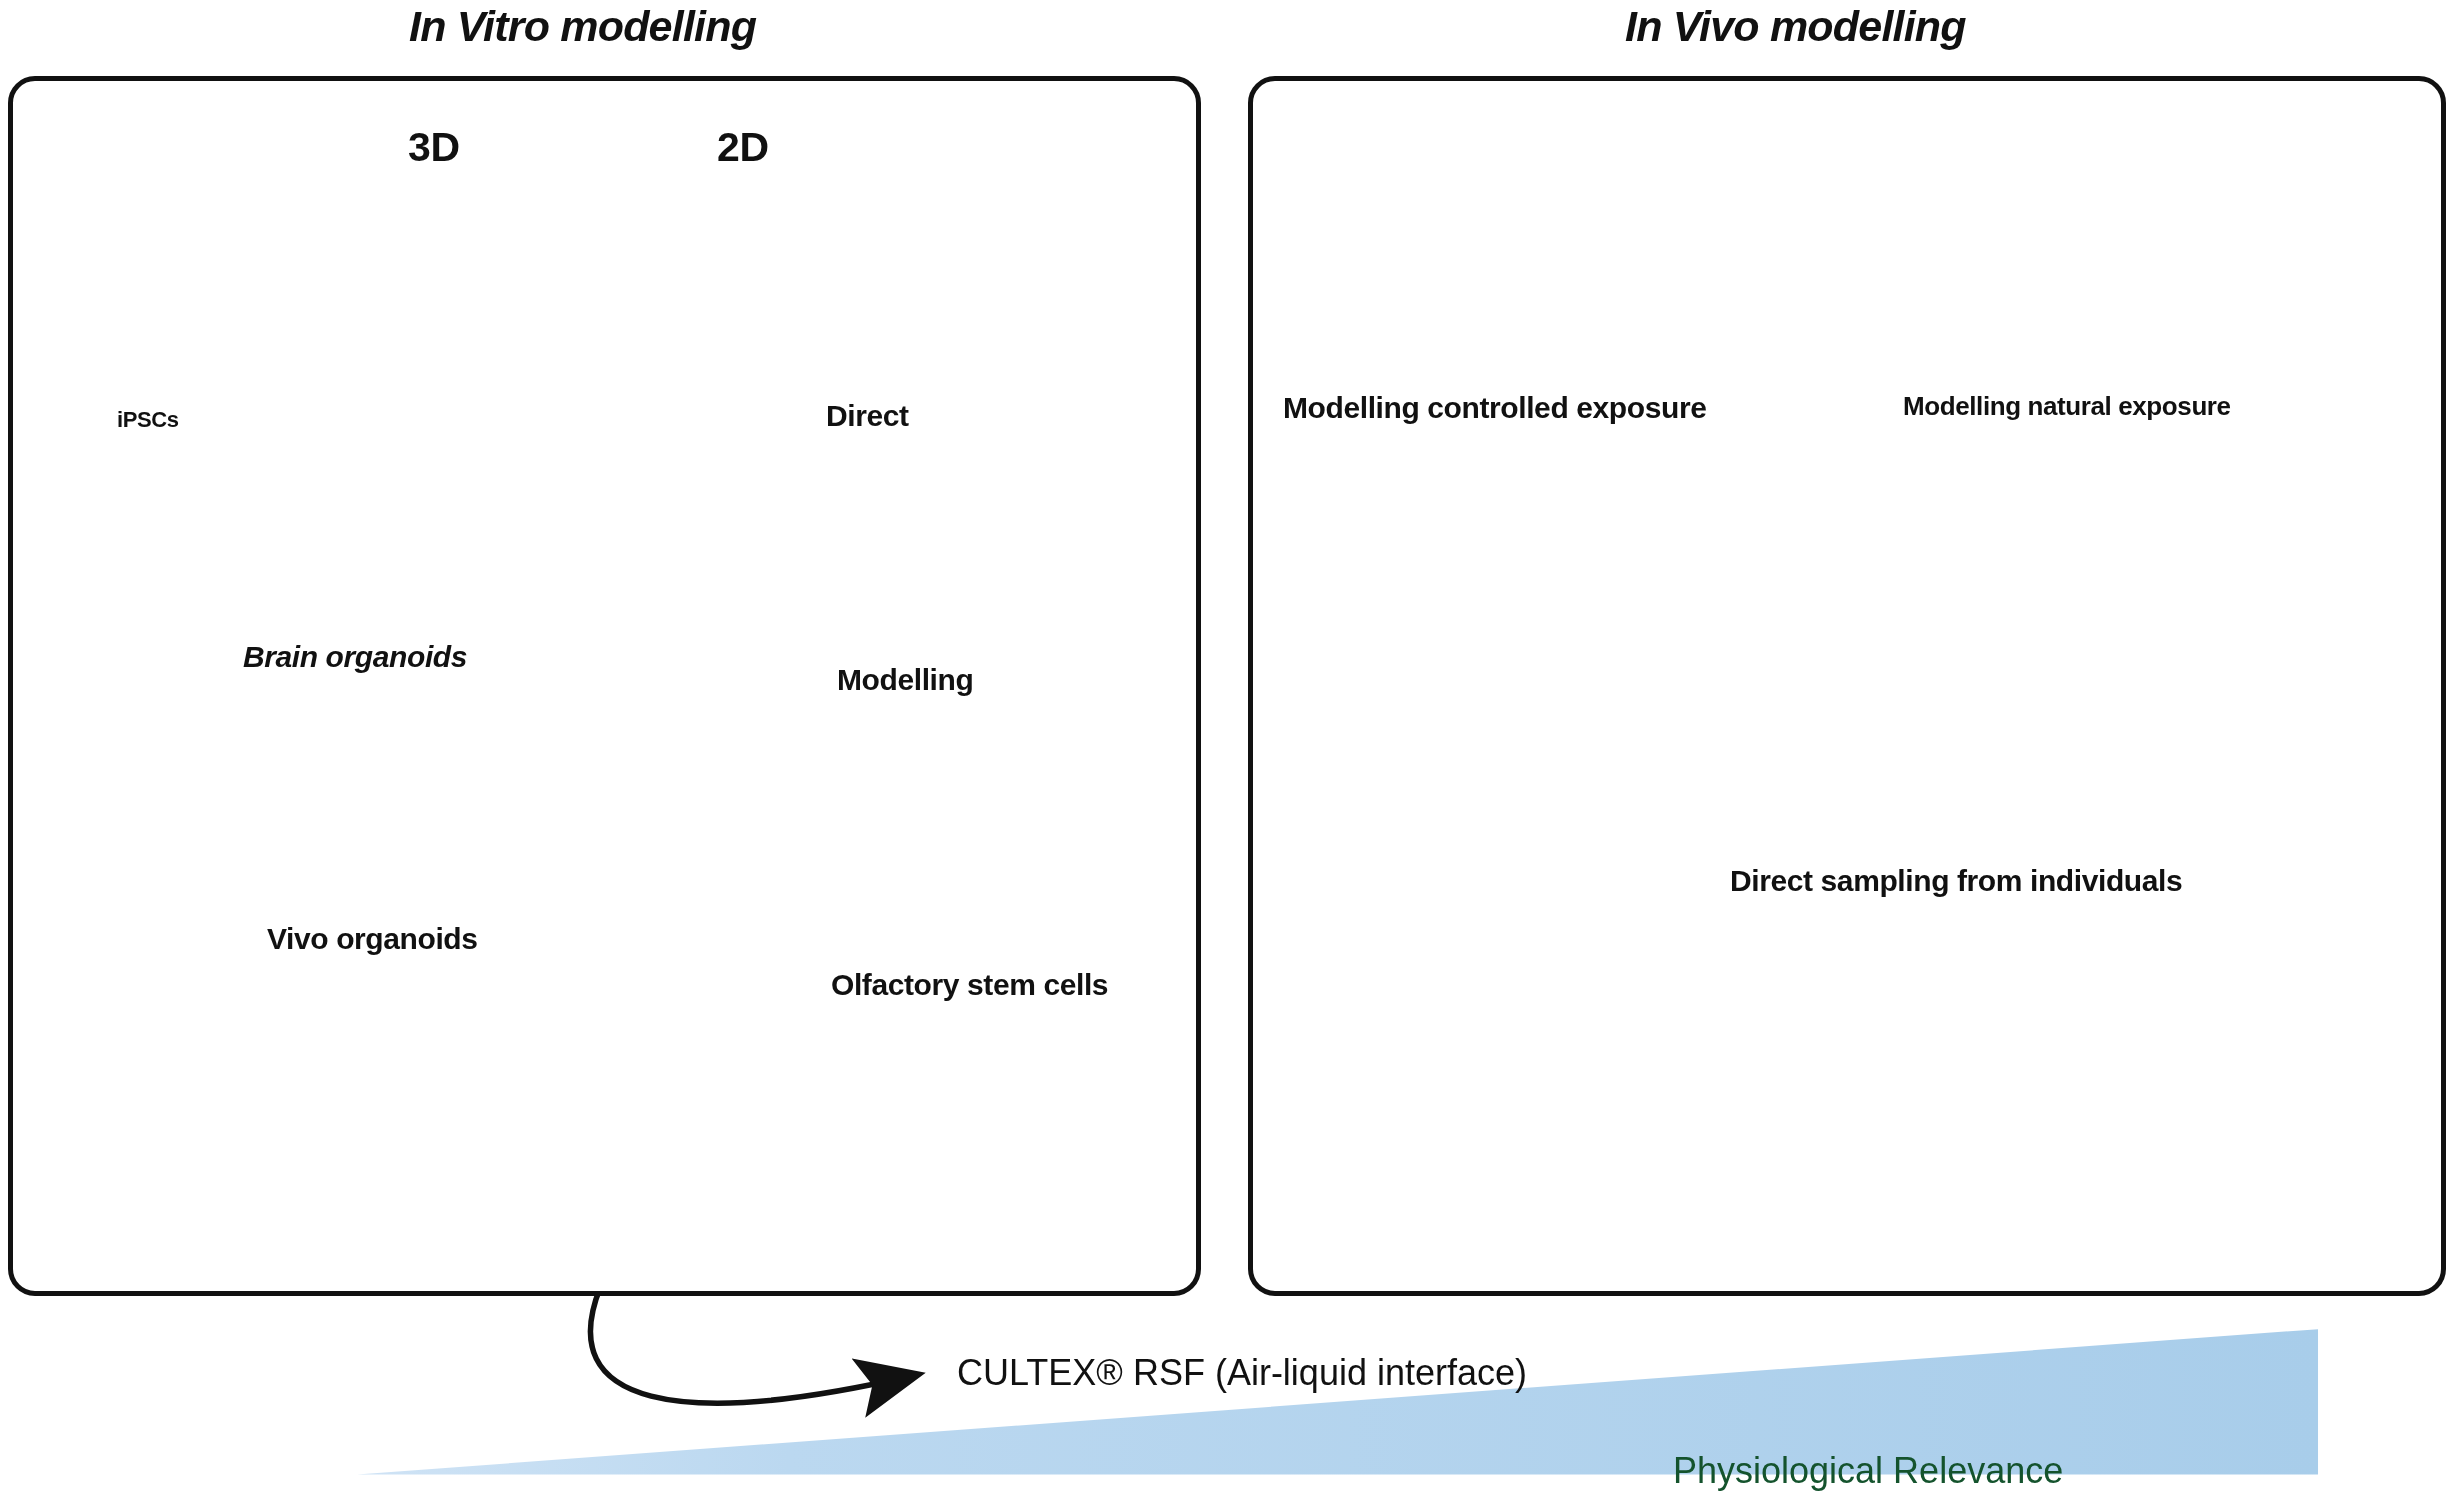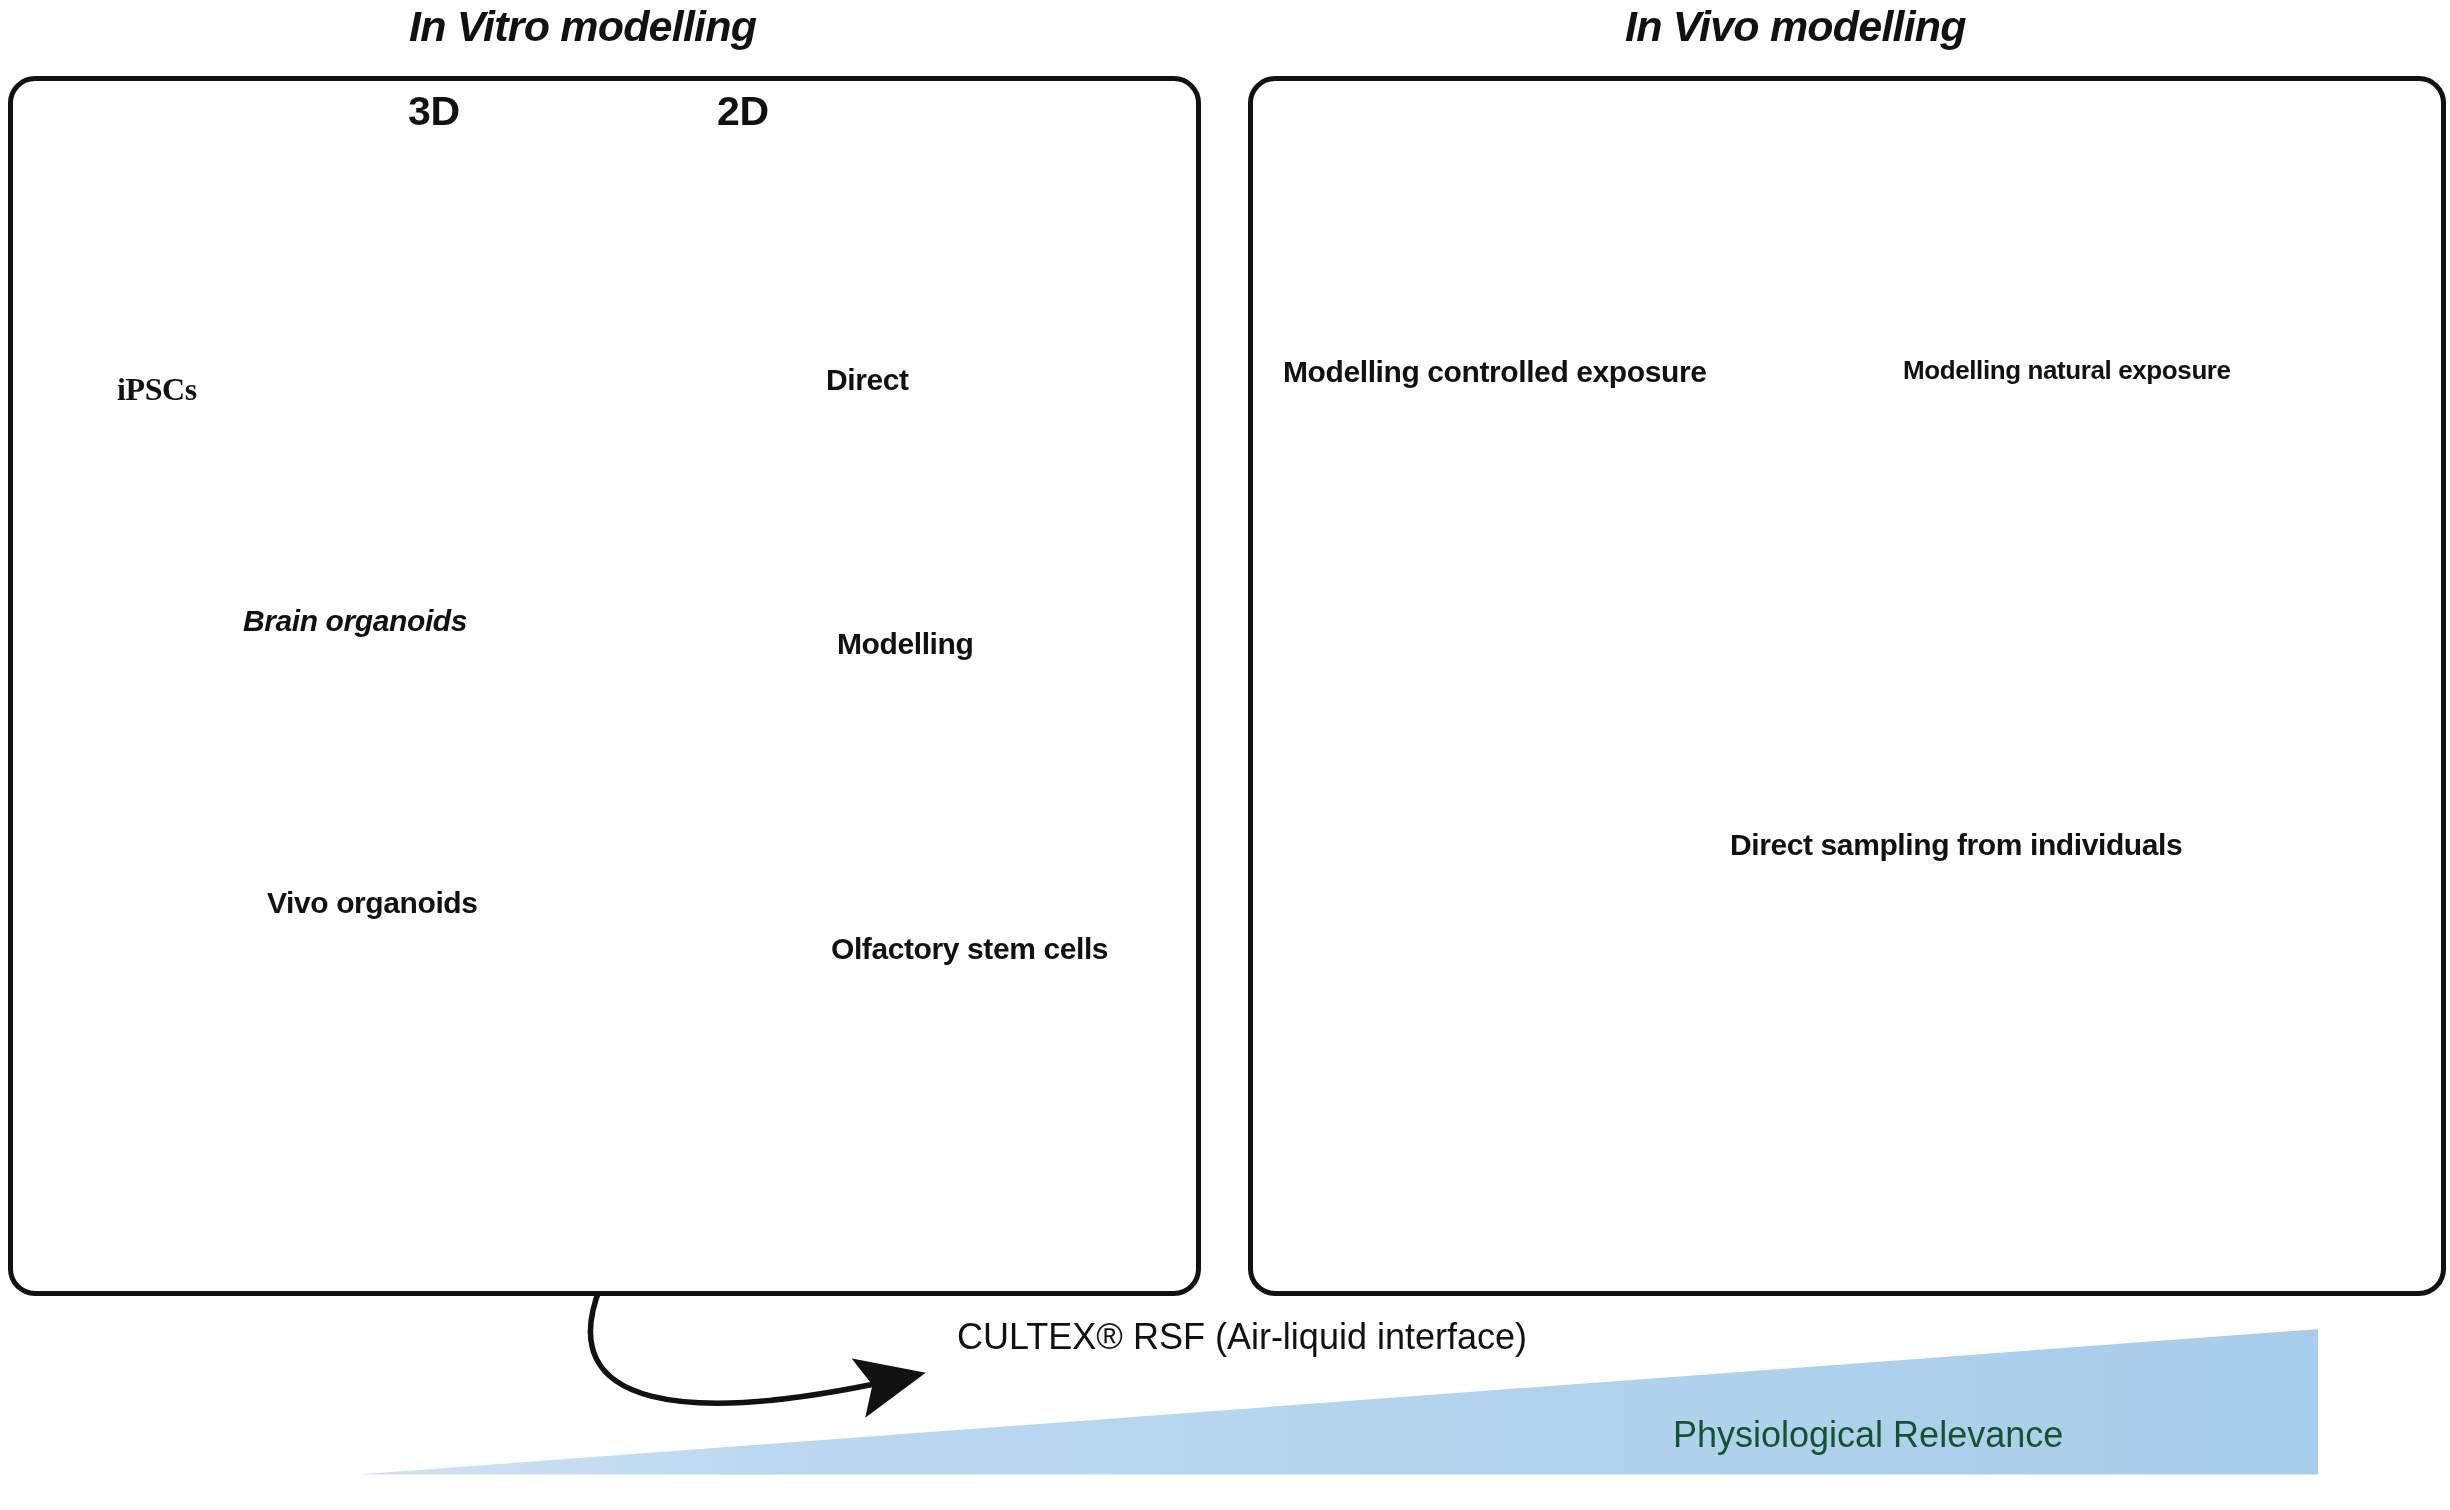--- a/index.html
+++ b/index.html
@@ -1,18 +1,18 @@
 <!DOCTYPE html>
 <html style="font-size:12.6px"><head>
 <meta charset="utf-8">
 <style>
   html,body{margin:0;padding:0;background:#fff;}
   body{width:2450px;height:1510px;position:relative;overflow:hidden;
        font-family:"Liberation Sans",sans-serif;}
-  .abs{position:absolute;}
+  .abs{position:absolute;margin-top:36px;}
   .bold-label{font-weight:bold;color:#111;letter-spacing:-0.4px;white-space:nowrap;}
   .panel{position:absolute;border:5.5px solid #111;border-radius:27px;background:#fff;}
   .panel-title{position:absolute;font-style:italic;font-weight:bold;font-size:43px;
       color:#111;white-space:nowrap;letter-spacing:-0.8px;margin-left:22px;}
   svg{overflow:visible;}
   #svg-layer{position:absolute;left:0;top:0;width:2450px;height:1510px;pointer-events:none;}
 </style>
 </head>
 <body>
 
@@ -581,21 +581,21 @@
 
 <div class="panel" style="left:8px;top:76px;width:1183px;height:1210px;"></div>
 <div class="panel" style="left:1248px;top:76px;width:1188px;height:1210px;"></div>
 
 <div class="panel-title" style="left:387px;top:2.4px;">In Vitro modelling</div>
 <div class="panel-title" style="left:1603px;top:2.4px;">In Vivo modelling</div>
 
 <div class="abs bold-label" style="left:408px;top:88px;font-size:41px;">3D</div>
 <div class="abs bold-label" style="left:717px;top:88px;font-size:41px;">2D</div>
 
-<div class="abs bold-label" style="left:117px;top:371px;font-size:32px;font-family:Liberation Serif, serif;">iPSCs</div>
+<div class="abs bold-label" style="left:117px;top:371px;font-size:22px;">iPSCs</div>
 <div class="abs bold-label" style="left:243px;top:604px;font-size:30px;font-style:italic;">Brain organoids</div>
 <div class="abs bold-label" style="left:267px;top:886px;font-size:30px;">Vivo organoids</div>
 <div class="abs bold-label" style="left:826px;top:363px;font-size:30px;">Direct</div>
 <div class="abs bold-label" style="left:837px;top:627px;font-size:30px;">Modelling</div>
 <div class="abs bold-label" style="left:831px;top:932px;font-size:30px;">Olfactory stem cells</div>
 
 <div class="abs bold-label" style="left:1283px;top:355px;font-size:30px;">Modelling controlled exposure</div>
 <div class="abs bold-label" style="left:1903px;top:355px;font-size:26px;">Modelling natural exposure</div>
 <div class="abs bold-label" style="left:1730px;top:828px;font-size:30px;">Direct sampling from individuals</div>
 

